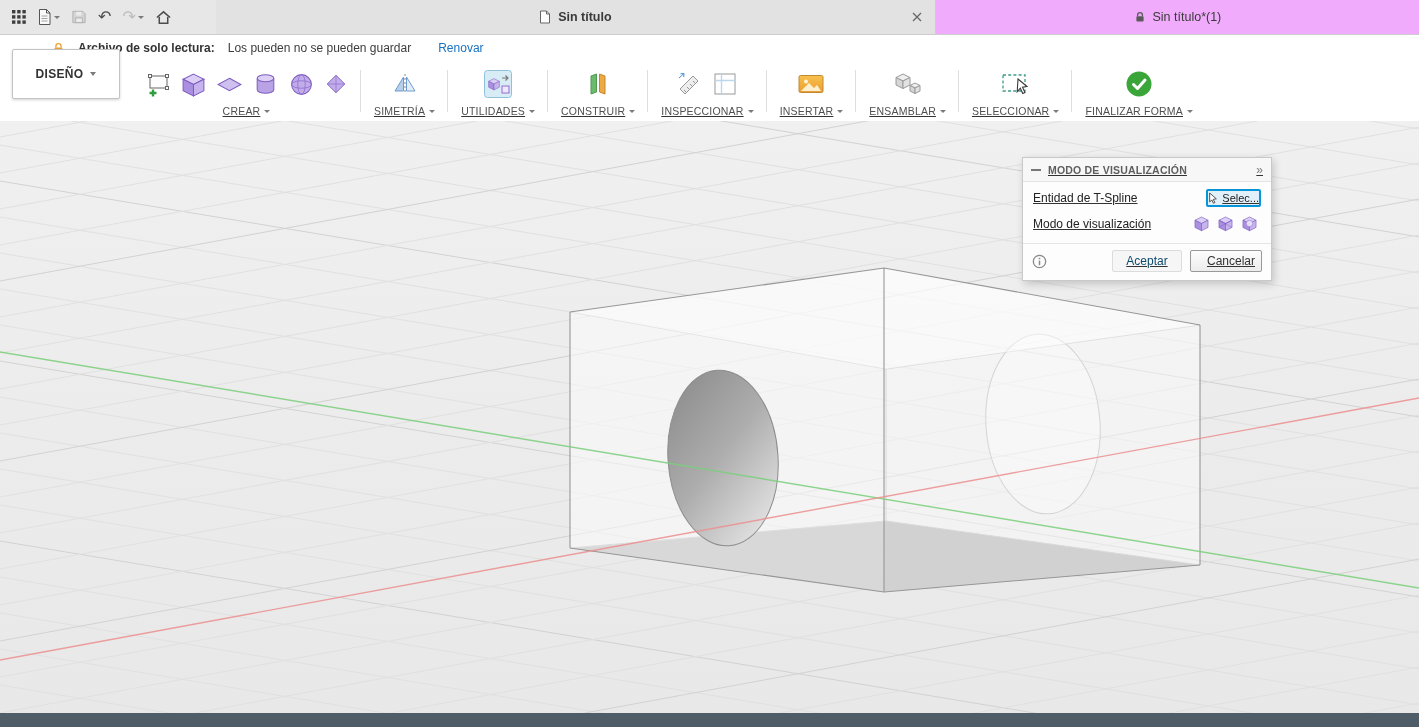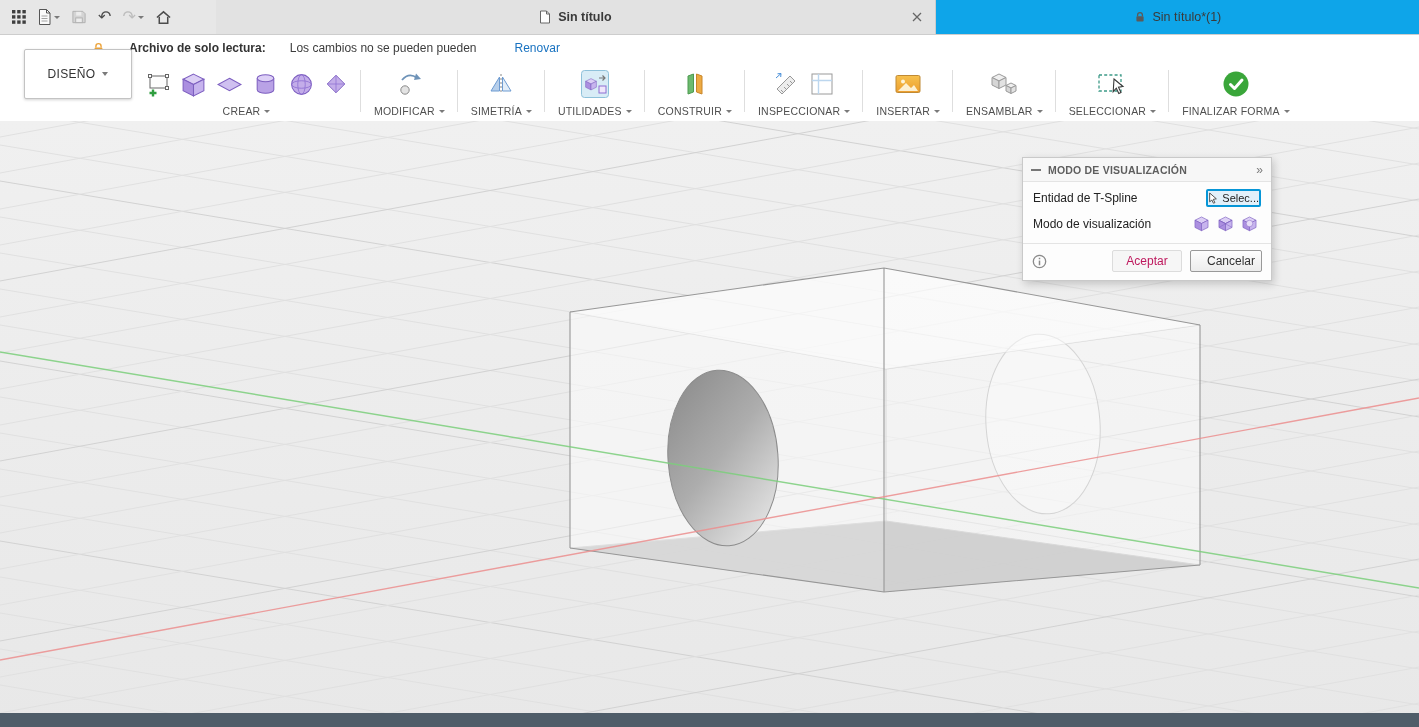--- a/index.html
+++ b/index.html
@@ -12,68 +12,68 @@
   .topbar{height:34px;background:#e7e7e7;border-bottom:1px solid #cdcdcd;display:flex;align-items:stretch;}
   .topbar-left{display:flex;align-items:center;gap:11px;padding:0 12px;width:192px;flex:none;}
   .tb-ic{display:flex;align-items:center;gap:2px;cursor:default;}
   .glyph{font-family:"DejaVu Sans",sans-serif;font-size:16px;line-height:1;color:#4c4c4c;}
   .glyph.dis{color:#bdbdbd;}
   .caret{width:0;height:0;border-left:3.5px solid transparent;border-right:3.5px solid transparent;border-top:4px solid #7a7a7a;display:inline-block;}
   .caret.sm{border-left-width:3px;border-right-width:3px;border-top-width:3.5px;}
   .tabs{flex:1;display:flex;}
   .tab{display:flex;align-items:center;justify-content:center;gap:7px;font-size:12.5px;color:#3a3a3a;position:relative;}
   .tab1{flex:720;background:#e2e2e2;border-right:1px solid #cccccc;font-weight:bold;}
-  .tab2{flex:484;background:#0ea5e9;}
+  .tab2{flex:484;background:#f0abfc;}
   .tab-close{position:absolute;right:12px;top:11px;width:11px;height:11px;display:flex;align-items:center;justify-content:center;}
   
   .header-stack{position:relative;background:#ffffff;}
-  .warnbar{height:26px;display:flex;align-items:center;gap:24px;padding-left:92px;background:#fff;}
+  .warnbar{height:26px;display:flex;align-items:center;gap:13px;padding-left:52px;background:#fff;}
   .warnbar b{font-size:12px;color:#333;}
   .warnbar .msg{color:#3c3c3c;}
   .warnbar a{color:#1872c0;text-decoration:none;margin-left:14px;}
   .workspace-btn{
-    position:absolute;left:24px;top:14px;width:106px;height:48px;background:#fff;
+    position:absolute;left:12px;top:14px;width:106px;height:48px;background:#fff;
     border:1px solid #c3c3c3;border-radius:2px;box-shadow:0 1px 3px rgba(0,0,0,.18);
     display:flex;align-items:center;justify-content:center;gap:7px;
-    font-weight:normal;font-size:12px;color:#333;z-index:4;cursor:pointer;letter-spacing:.3px;
+    font-weight:bold;font-size:12px;color:#333;z-index:4;cursor:pointer;letter-spacing:.3px;
   }
-  .ribbon{height:60px;border-bottom:1px solid #c6c6c6;display:flex;align-items:stretch;padding-left:132px;background:#fff;overflow:hidden;}
+  .ribbon{height:60px;border-bottom:1px solid #c6c6c6;display:flex;align-items:stretch;padding-left:132px;background:#fff;overflow:hidden;text-decoration:underline;}
   .group{display:flex;flex-direction:column;align-items:center;justify-content:center;padding:0 13px;position:relative;}
   .group::after{content:'';position:absolute;right:0;top:9px;bottom:9px;width:1px;background:#dedede;}
   .group:last-child::after{display:none;}
   .g-icons{display:flex;align-items:center;gap:9px;height:38px;}
   .g-label{display:flex;align-items:center;gap:4px;font-size:10.5px;color:#4f4f4f;letter-spacing:.2px;white-space:nowrap;cursor:pointer;margin-top:2px;}
   .icon-btn{display:flex;align-items:center;justify-content:center;cursor:pointer;}
   
   .canvas{position:absolute;left:0;top:121px;width:1419px;height:606px;background:linear-gradient(#f0f0f0,#e8e8e8);}
   .canvas svg.scene{display:block;}
   .bottom-strip{position:absolute;left:0;bottom:0;width:100%;height:14px;background:#4f5d69;}
   
   .panel{
     position:absolute;left:1022px;top:157px;width:248px;background:#fdfdfd;
-    border:1px solid #c9c9c9;box-shadow:2px 3px 8px rgba(0,0,0,.18);z-index:6;
+    border:1px solid #c9c9c9;box-shadow:2px 3px 8px rgba(0,0,0,.18);z-index:6;text-decoration:underline;
   }
   .panel-header{height:23px;display:flex;align-items:center;gap:7px;padding:0 8px;border-bottom:1px solid #e4e4e4;background:#f7f7f7;}
   .dash{width:10px;height:2px;background:#777;flex:none;}
   .panel-title{flex:1;font-size:10.5px;font-weight:bold;color:#5e5e5e;letter-spacing:.2px;}
   .chevrons{font-size:12px;color:#7a7a7a;line-height:1;cursor:pointer;}
   .panel-body{padding:7px 10px 3px;}
   .panel-row{display:flex;align-items:center;margin-bottom:8px;}
   .plabel{flex:1;font-size:12px;color:#222;}
   .select-btn{
     display:flex;align-items:center;gap:4px;font-size:11px;color:#222;
     background:#e2f0fa;border:2px solid #0696d7;border-radius:2px;padding:1px 0;cursor:pointer;
     font-family:inherit;
   }
   .mode-icons{display:flex;align-items:center;gap:7px;padding-right:3px;}
   .mode-icons .icon-btn{width:17px;height:17px;}
   .panel-footer{display:flex;align-items:center;padding:6px 9px 8px;border-top:1px solid #e4e4e4;}
   .panel-actions{margin-left:auto;display:flex;gap:8px;}
   .pbtn{min-width:70px;height:22px;font-size:12px;border-radius:2px;font-family:inherit;cursor:pointer;}
-  .pbtn.disabled{background:#f6f6f6;color:#be185d;border:1px solid #dcdcdc;cursor:default;}
+  .pbtn.disabled{background:#f6f6f6;color:#0c4a6e;border:1px solid #dcdcdc;cursor:default;}
   .pbtn.normal{background:linear-gradient(#fdfdfd,#ececec);color:#333;border:1px solid #999;padding-left:16px;}
   .lock-orange{color:#eda43b;}
   .lock-gray{color:#5a5a5a;}
 </style>
 </head>
 <body>
 
 <svg width="0" height="0" style="position:absolute" aria-hidden="true">
   <defs>
     <symbol id="sym-cube" viewBox="0 0 26 26">
@@ -172,21 +172,21 @@
   <div class="workspace-btn">
     <span>DISEÑO</span>
     <span class="caret"></span>
   </div>
 
   <div class="warnbar">
     <svg class="lock-orange" width="13" height="13" viewBox="0 0 14 14">
         <use href="#sym-lock"></use>
       </svg>
     <b>Archivo de solo lectura:</b>
-    <span class="msg">Los cambios no se pueden pueden</span>
+    <span class="msg">Los pueden no se pueden guardar</span>
     <a href="#">Renovar</a>
   </div>
 
   <div class="ribbon">
 
     <div class="group">
       <div class="g-icons">
         <span class="icon-btn">
           <svg width="26" height="26" viewBox="0 0 26 26">
             <rect x="5" y="5" width="17" height="12" fill="#fdfdfd" stroke="#666"></rect>
@@ -225,35 +225,20 @@
             <path d="M13,3.5 V22.5 M3.5,13 H22.5" stroke="#8d6fd2" stroke-width=".8"></path>
           </svg>
         </span>
       </div>
       <div class="g-label">
         <span>CREAR</span>
           <span class="caret sm"></span>
       </div>
     </div>
 
-    <div class="group">
-      <div class="g-icons">
-        <span class="icon-btn">
-          <svg width="28" height="28" viewBox="0 0 28 28">
-            <circle cx="10" cy="20" r="4.2" fill="#e3e3e3" stroke="#8a8a8a"></circle>
-            <path d="M7,10 Q14,2 22,8" fill="none" stroke="#6e93b8" stroke-width="1.8"></path>
-            <polygon points="21,3.5 26,9 19,10" fill="#6e93b8"></polygon>
-          </svg>
-        </span>
-      </div>
-      <div class="g-label">
-        <span>MODIFICAR</span>
-          <span class="caret sm"></span>
-      </div>
-    </div>
 
     <div class="group">
       <div class="g-icons">
         <span class="icon-btn">
           <svg width="26" height="26" viewBox="0 0 26 26">
             <polygon points="11.5,6 11.5,20 3,20" fill="#b7cfeb" stroke="#6d9bd1"></polygon>
             <polygon points="14.5,6 14.5,20 23,20" fill="#e3eef9" stroke="#6d9bd1"></polygon>
             <line x1="13" y1="3" x2="13" y2="23" stroke="#888" stroke-dasharray="2,2"></line>
           </svg>
         </span>

